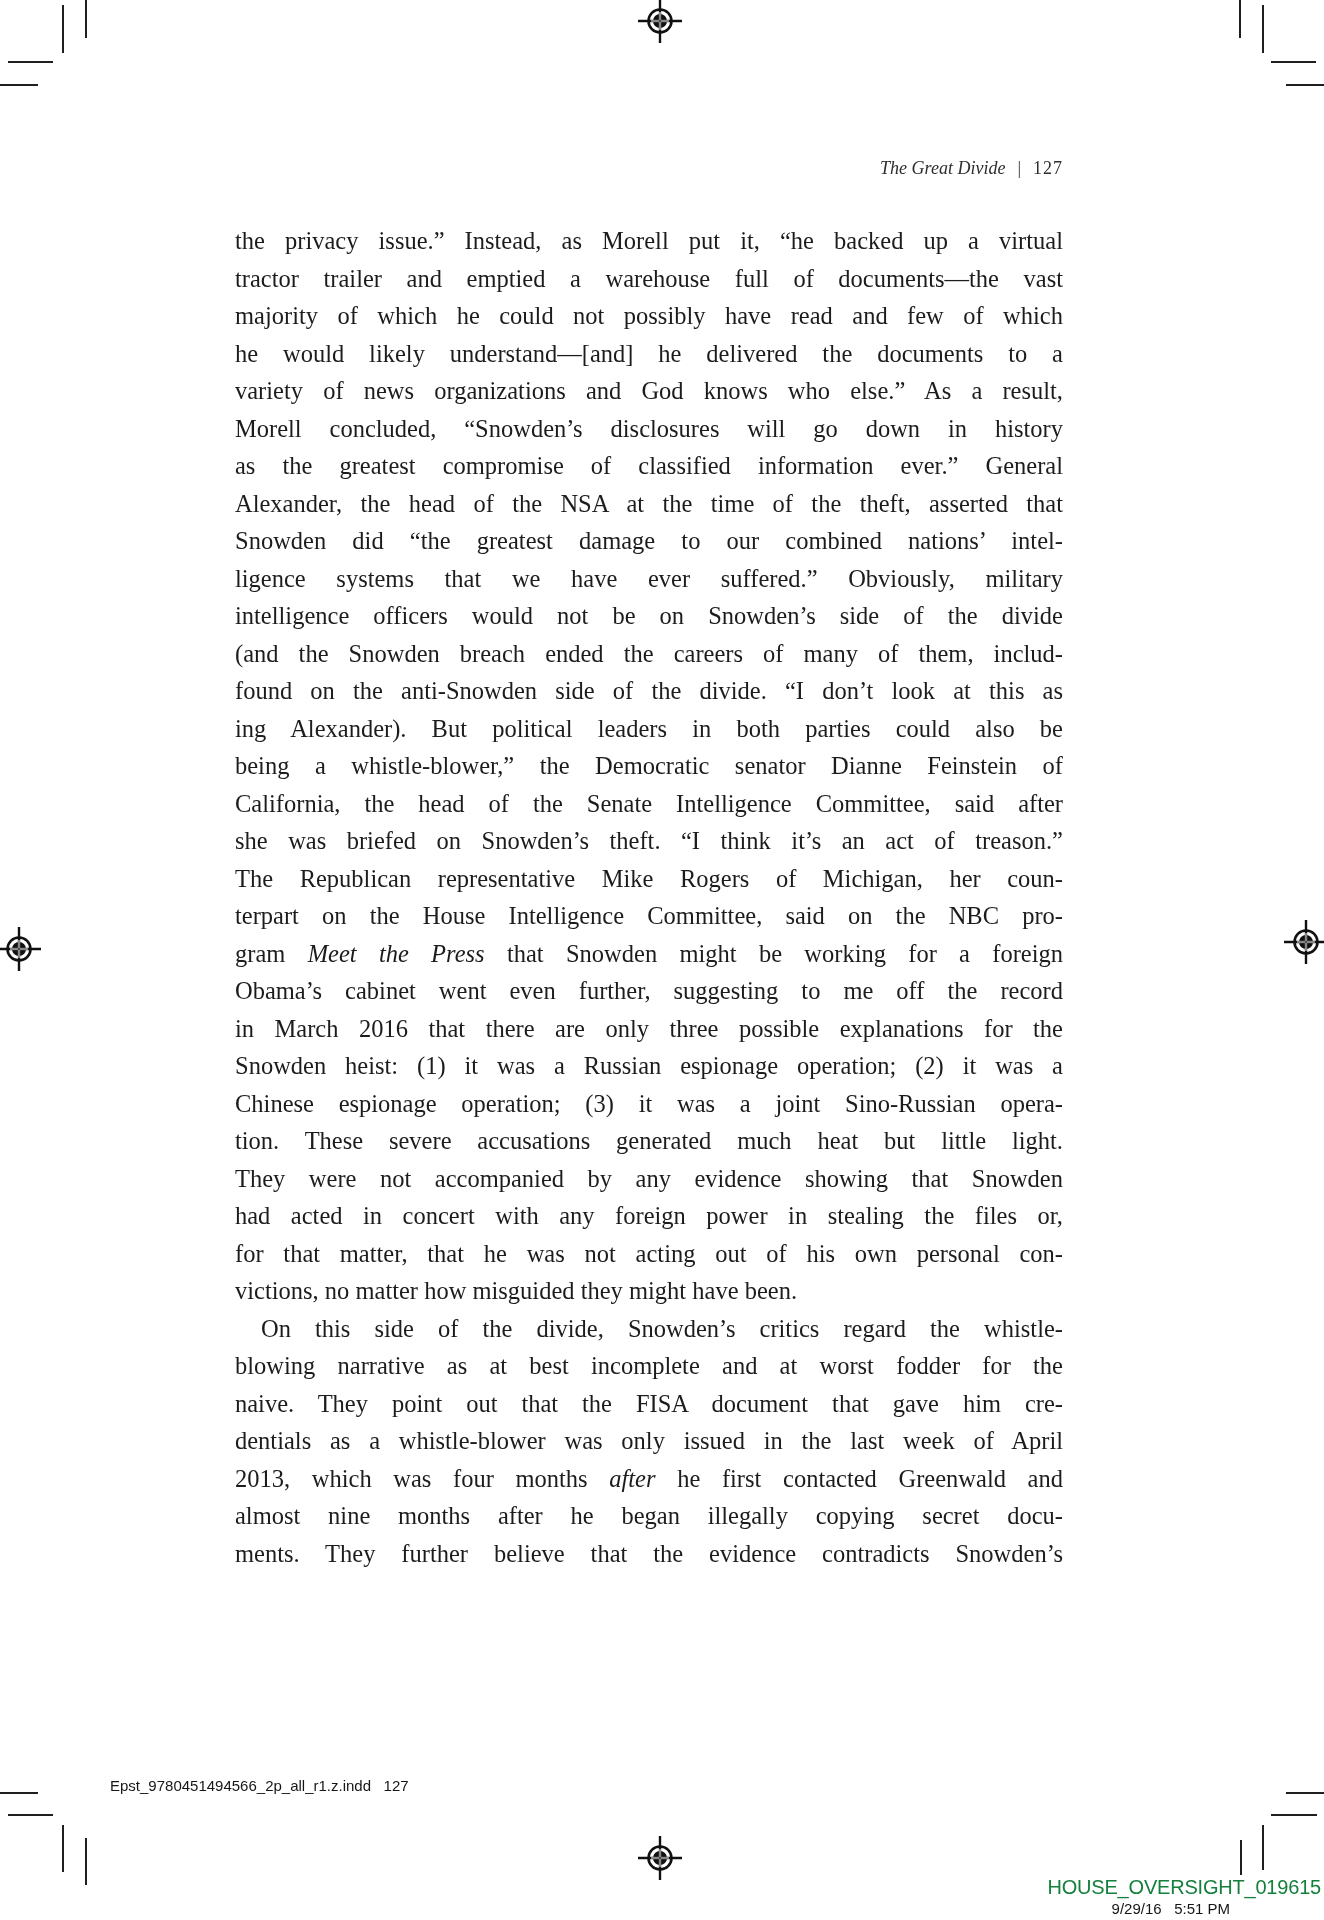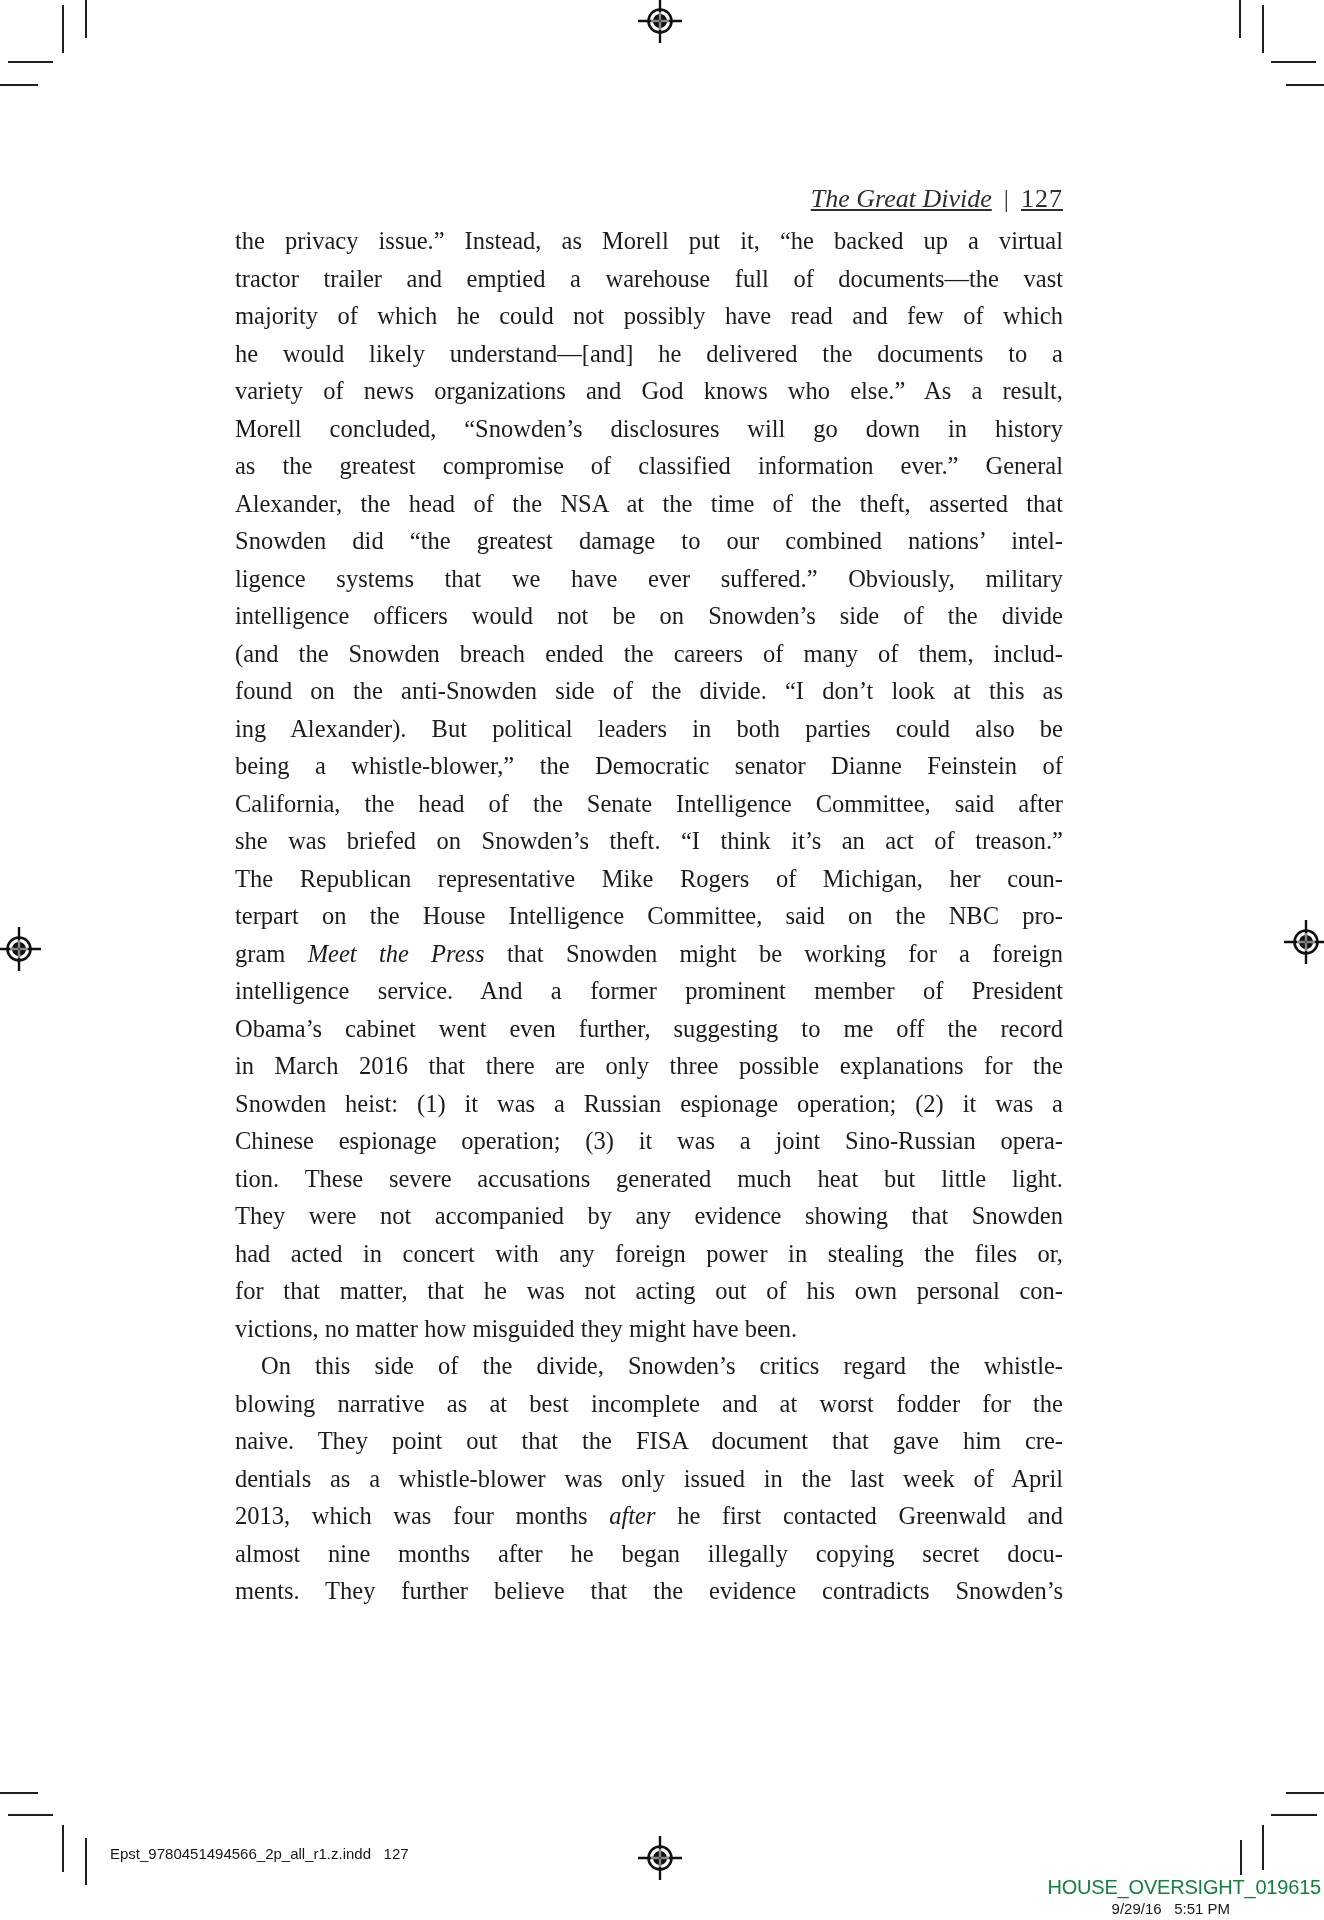--- a/index.html
+++ b/index.html
@@ -12,22 +12,22 @@
     color:#1c1c1c;
   }
   
   .cm{position:absolute;background:#1f1f1f;}
   .cm-h{height:2px;}
   .cm-v{width:2px;}
   
   .regmark{position:absolute;width:44px;height:44px;}
   
   #header{
-    position:absolute;top:184px;right:261px;
-    font-size:26px;color:#2e2e2e;white-space:pre;text-decoration:underline;
+    position:absolute;top:158px;right:261px;
+    font-size:18px;color:#2e2e2e;white-space:pre;
   }
   #header .hdr-title{font-style:italic;}
   #header .hdr-sep{font-weight:300;padding:0 12px;color:#3a3a3a;}
   #header .hdr-num{font-style:normal;letter-spacing:1px;}
   
   #body-text{
     position:absolute;left:235px;top:222px;width:828px;
     font-size:24.5px;
   }
   #body-text .line{
@@ -37,21 +37,21 @@
   }
   #body-text .line.no-just{text-align-last:left;}
   #body-text .line.indent{text-indent:26px;}
   #body-text i{}
   
   .slug{
     position:absolute;
     font-family:"Liberation Sans","DejaVu Sans",sans-serif;
     color:#161616;white-space:pre;
   }
-  #footer-file{left:110px;top:1845px;font-size:15px;}
+  #footer-file{left:110px;top:1777px;font-size:15px;}
   #footer-time{right:94px;top:1900px;font-size:15px;}
   #watermark{
     right:3px;top:1876px;font-size:20px;letter-spacing:-0.2px;color:#15803d;
   }
 </style>
 </head>
 <body>
 
 <div id="page">
 
@@ -132,21 +132,20 @@
       <div class="line"><span>intelligence officers would not be on Snowden’s side of the divide</span></div>
       <div class="line"><span>(and the Snowden breach ended the careers of many of them, includ-</span></div>
       <div class="line"><span>found on the anti-Snowden side of the divide. “I don’t look at this as</span></div>
       <div class="line"><span>ing Alexander). But political leaders in both parties could also be</span></div>
       <div class="line"><span>being a whistle-blower,” the Democratic senator Dianne Feinstein of</span></div>
       <div class="line"><span>California, the head of the Senate Intelligence Committee, said after</span></div>
       <div class="line"><span>she was briefed on Snowden’s theft. “I think it’s an act of treason.”</span></div>
       <div class="line"><span>The Republican representative Mike Rogers of Michigan, her coun-</span></div>
       <div class="line"><span>terpart on the House Intelligence Committee, said on the NBC pro-</span></div>
       <div class="line"><span>gram </span><i>Meet the Press</i><span> that Snowden might be working for a foreign</span></div>
-      <div class="line"><span>intelligence service. And a former prominent member of President</span></div>
       <div class="line"><span>Obama’s cabinet went even further, suggesting to me off the record</span></div>
       <div class="line"><span>in March 2016 that there are only three possible explanations for the</span></div>
       <div class="line"><span>Snowden heist: (1) it was a Russian espionage operation; (2) it was a</span></div>
       <div class="line"><span>Chinese espionage operation; (3) it was a joint Sino-Russian opera-</span></div>
       <div class="line"><span>tion. These severe accusations generated much heat but little light.</span></div>
       <div class="line"><span>They were not accompanied by any evidence showing that Snowden</span></div>
       <div class="line"><span>had acted in concert with any foreign power in stealing the files or,</span></div>
       <div class="line"><span>for that matter, that he was not acting out of his own personal con-</span></div>
       <div class="line no-just"><span>victions, no matter how misguided they might have been.</span></div>
       <div class="line indent"><span>On this side of the divide, Snowden’s critics regard the whistle-</span></div>

